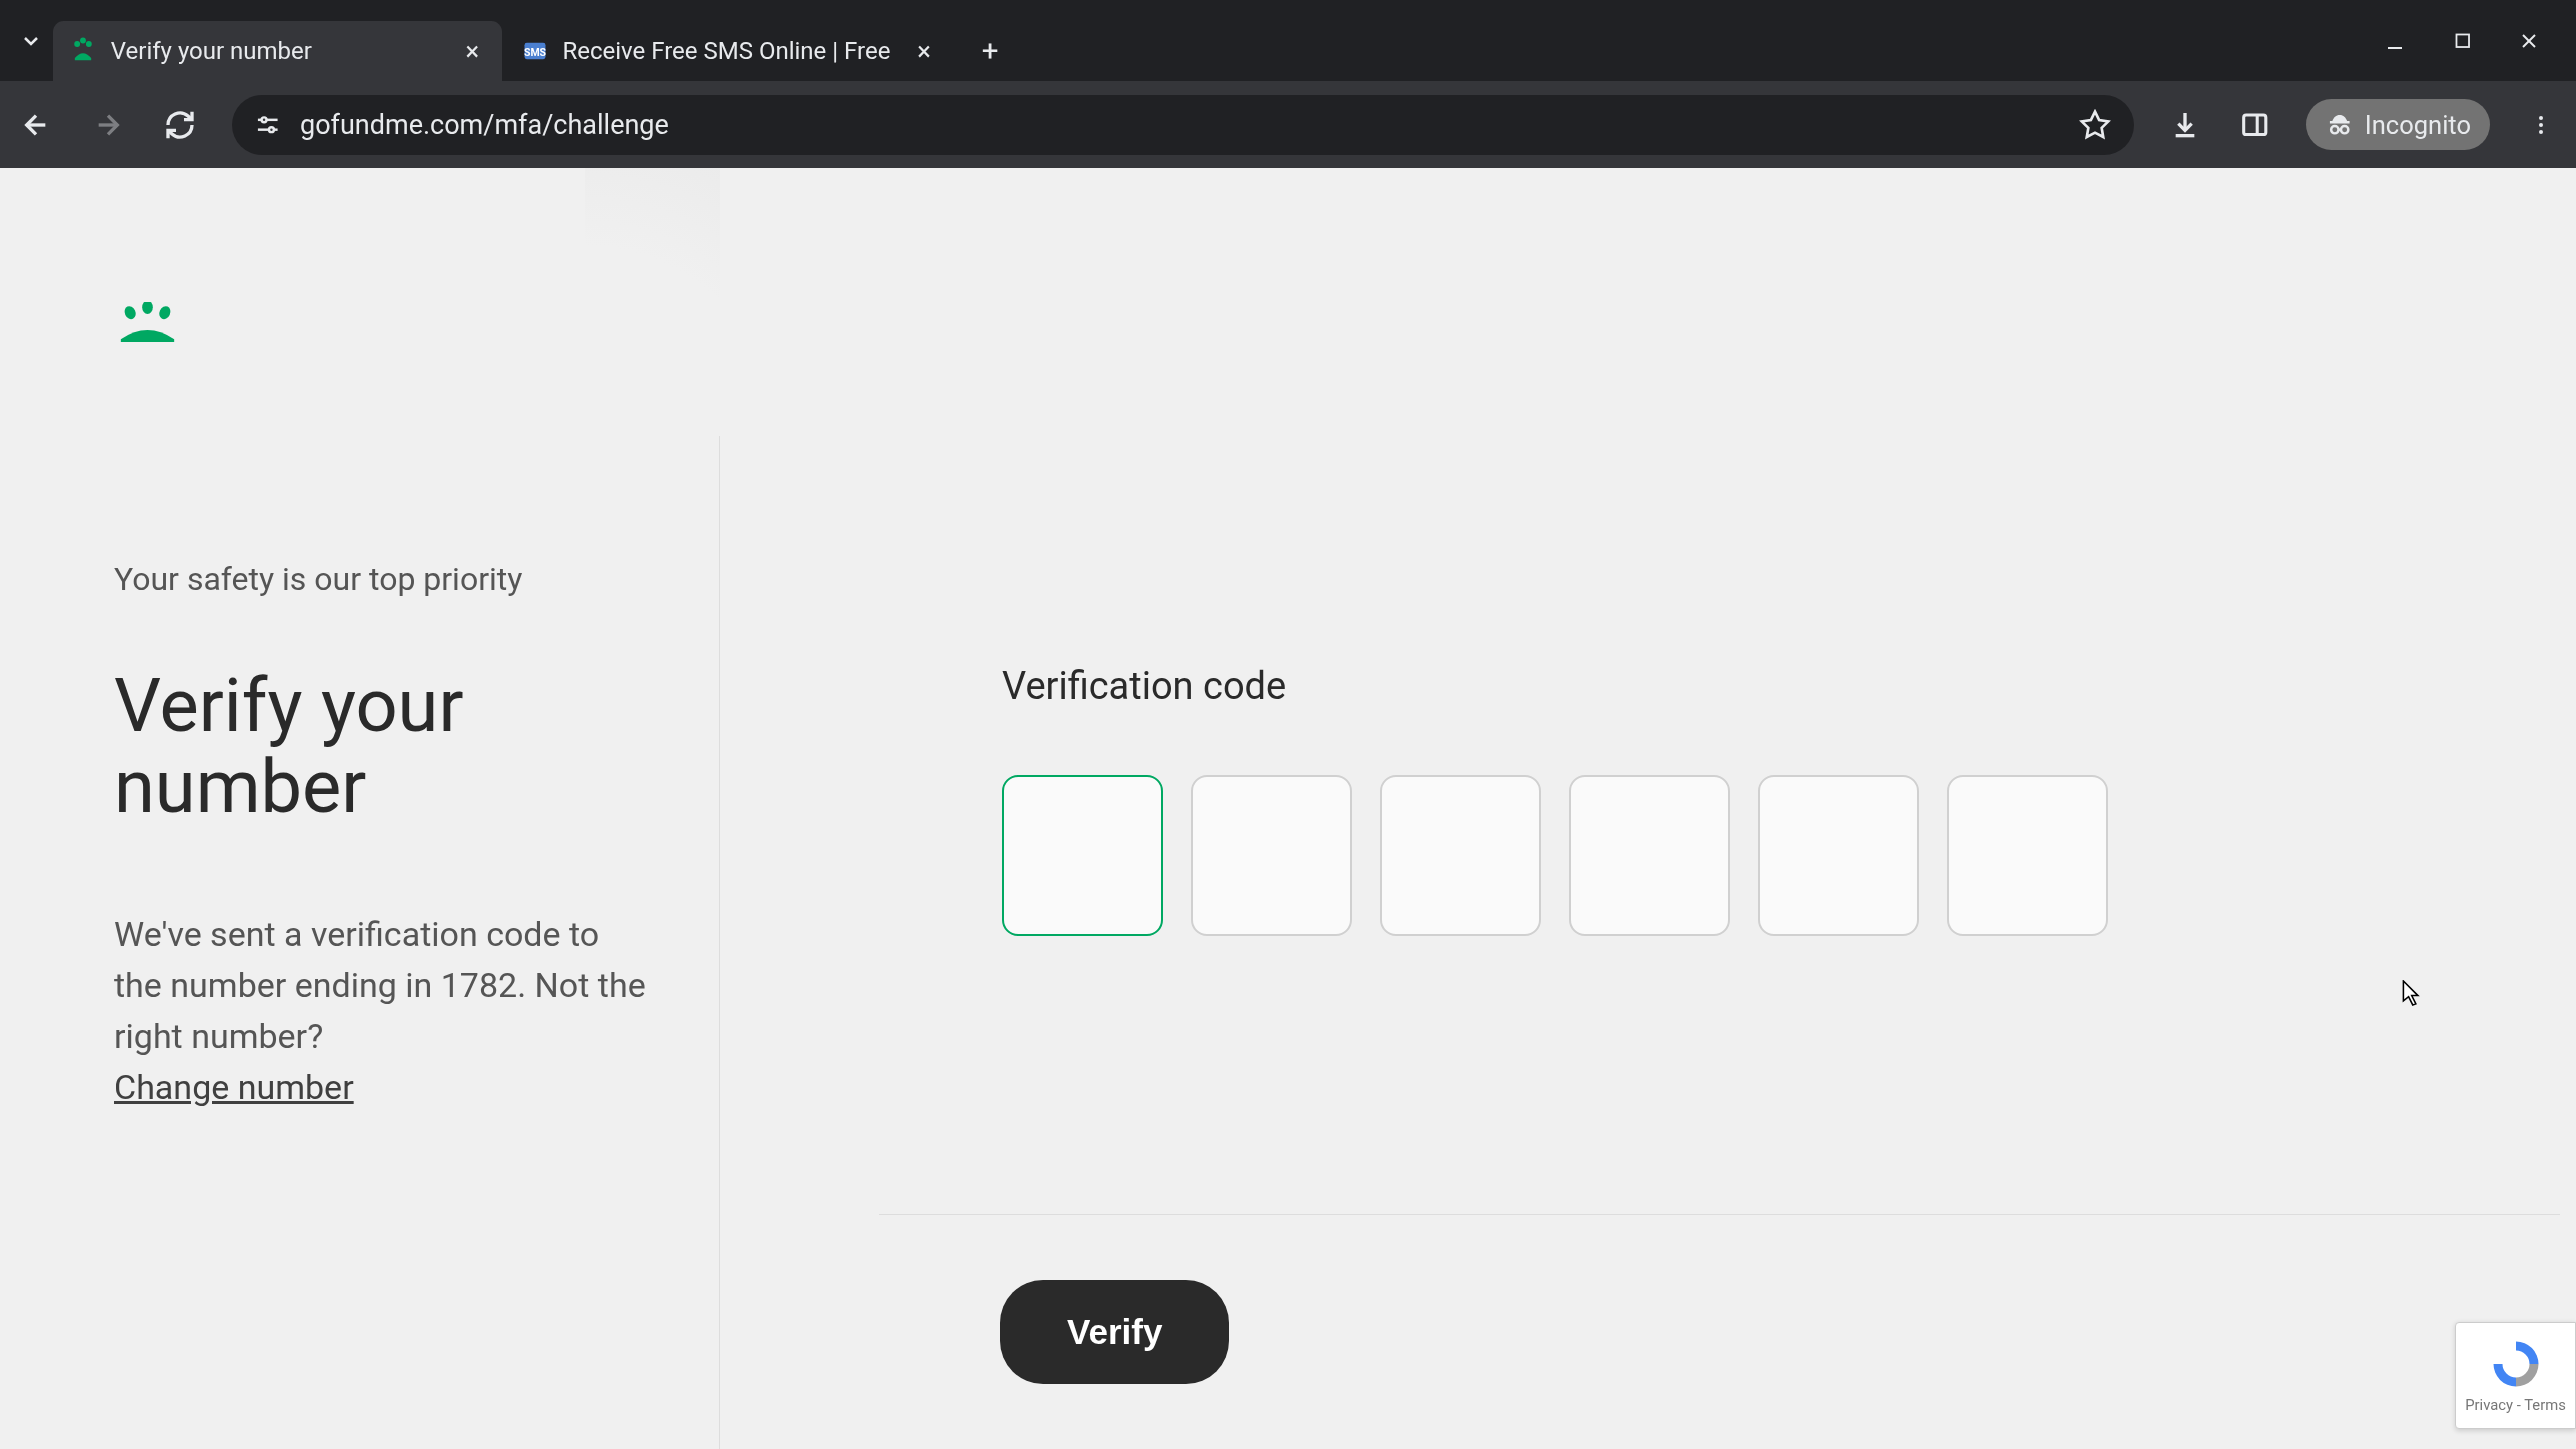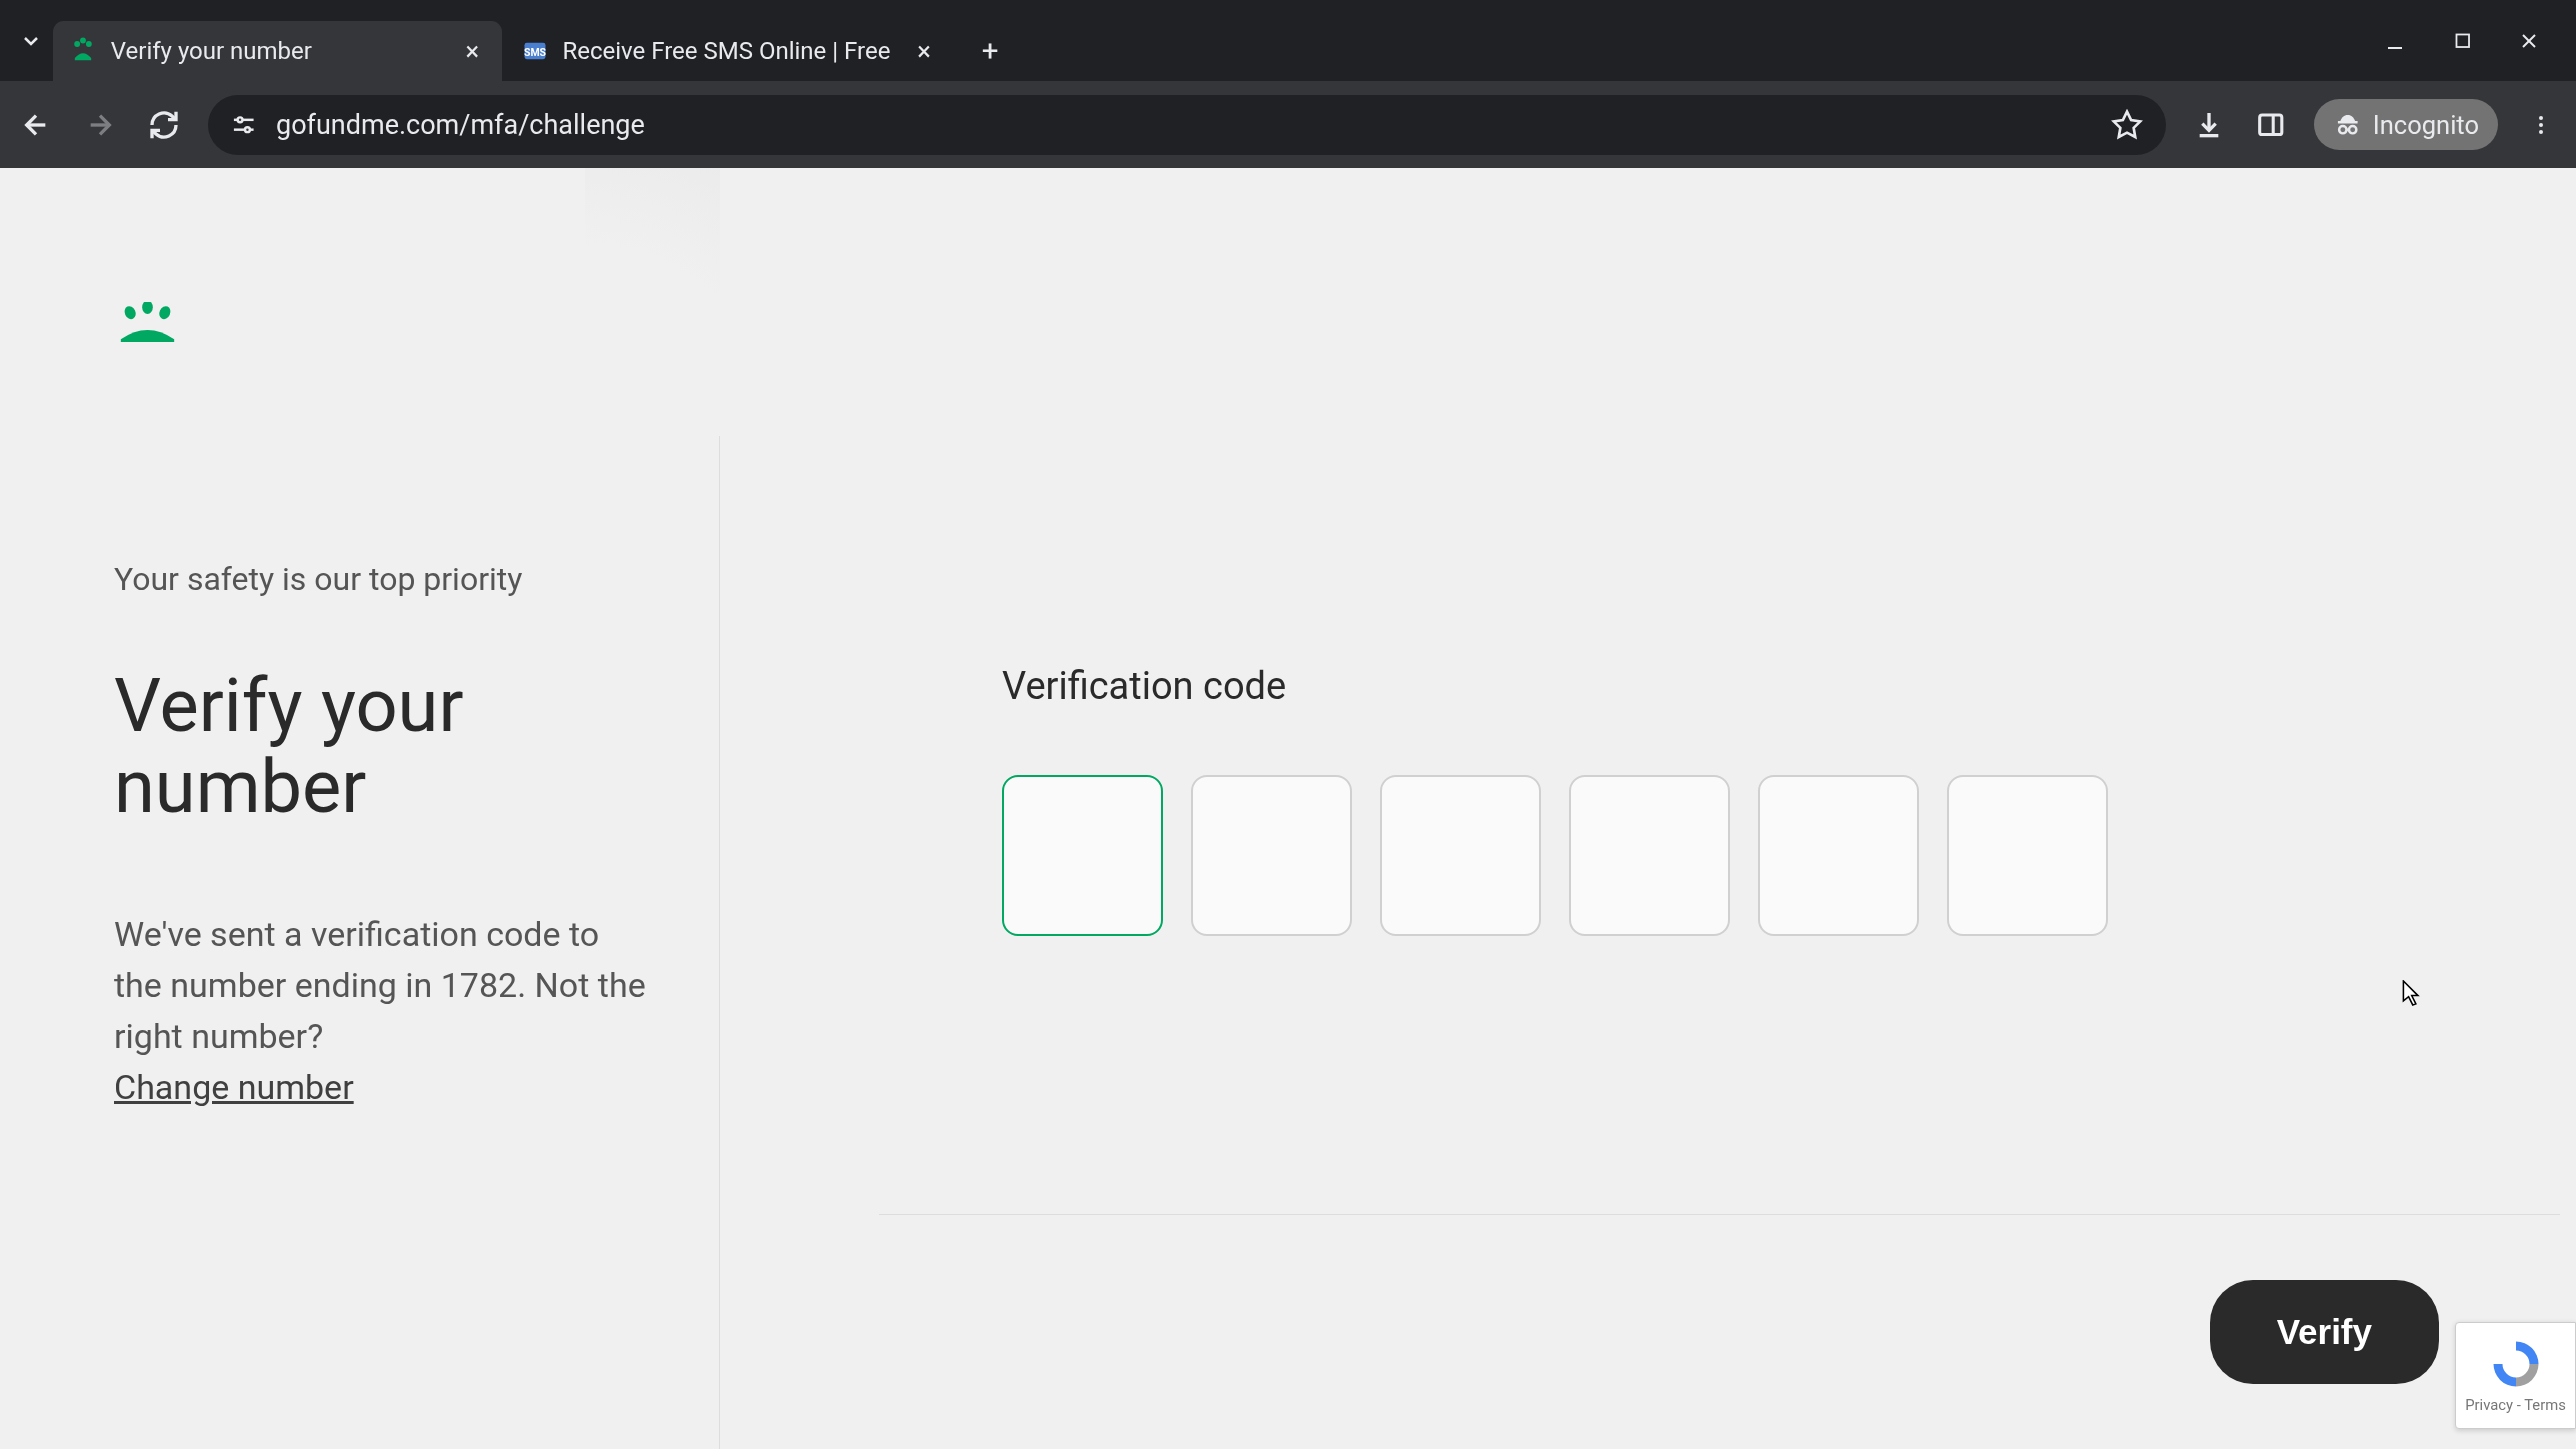--- a/index.html
+++ b/index.html
@@ -109,21 +109,21 @@
       color: #e8eaed;
       cursor: pointer;
     }
     
     .toolbar {
       height: 87px;
       background: #35363a;
       display: flex;
       align-items: center;
       padding: 12px 16px;
-      gap: 24px;
+      gap: 32px;
     }
     
     .nav-btn {
       width: 40px;
       height: 40px;
       display: flex;
       align-items: center;
       justify-content: center;
       color: #e8eaed;
       cursor: pointer;
@@ -281,21 +281,21 @@
     
     .footer-bar {
       position: absolute;
       bottom: 0;
       left: 879px;
       right: 16px;
       height: 235px;
       border-top: 1.3px solid #ddd;
       display: flex;
       align-items: center;
-      justify-content: flex-end;
+      justify-content: flex-start;
       padding: 0 121px;
       background: #f0f0f0;
     }
     
     .verify-btn {
       background: #2a2a2a;
       color: #fff;
       font-size: 35px;
       font-weight: 600;
       padding: 32px 67px;

